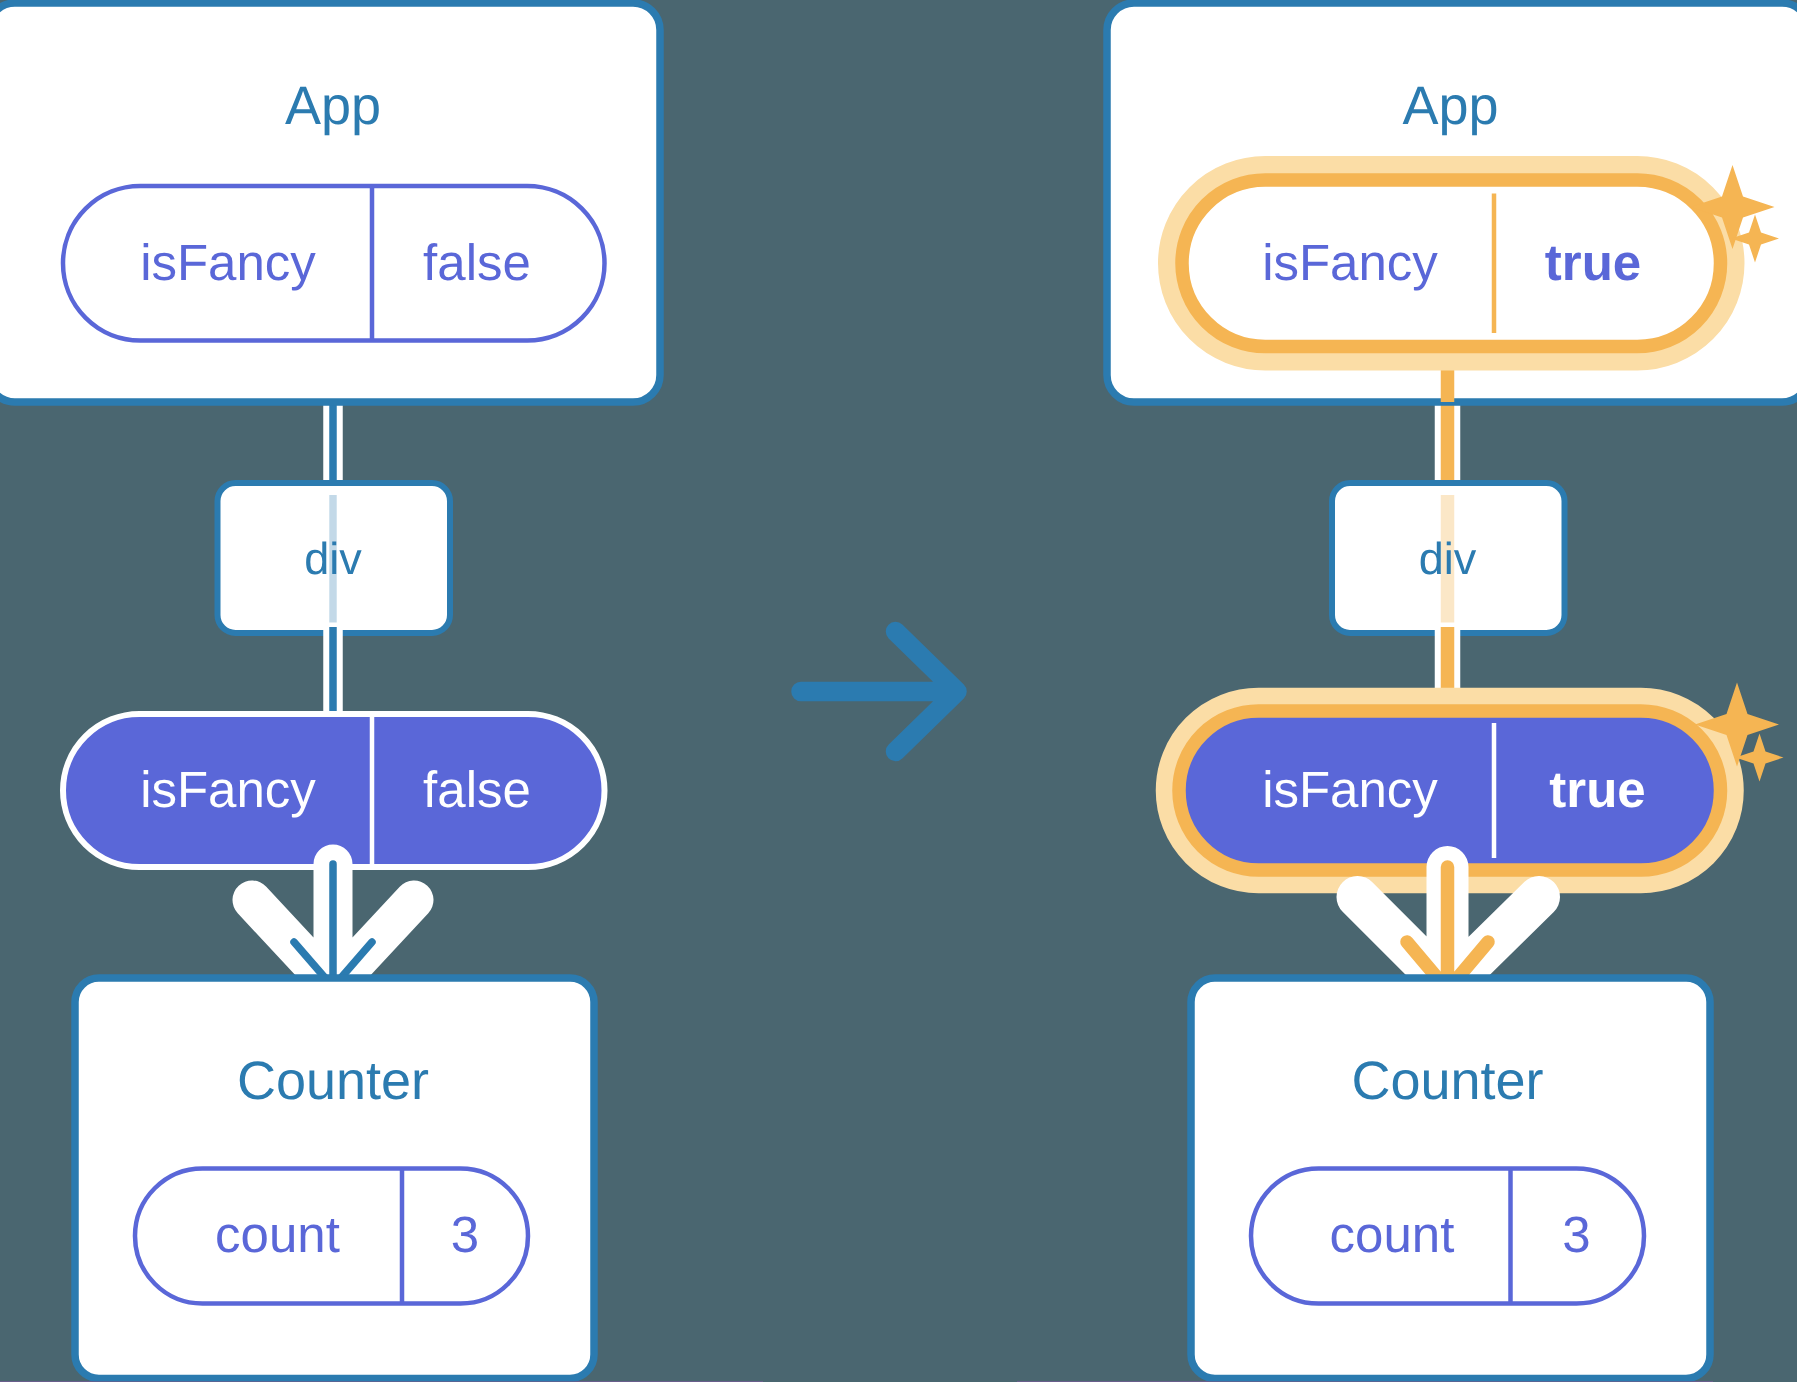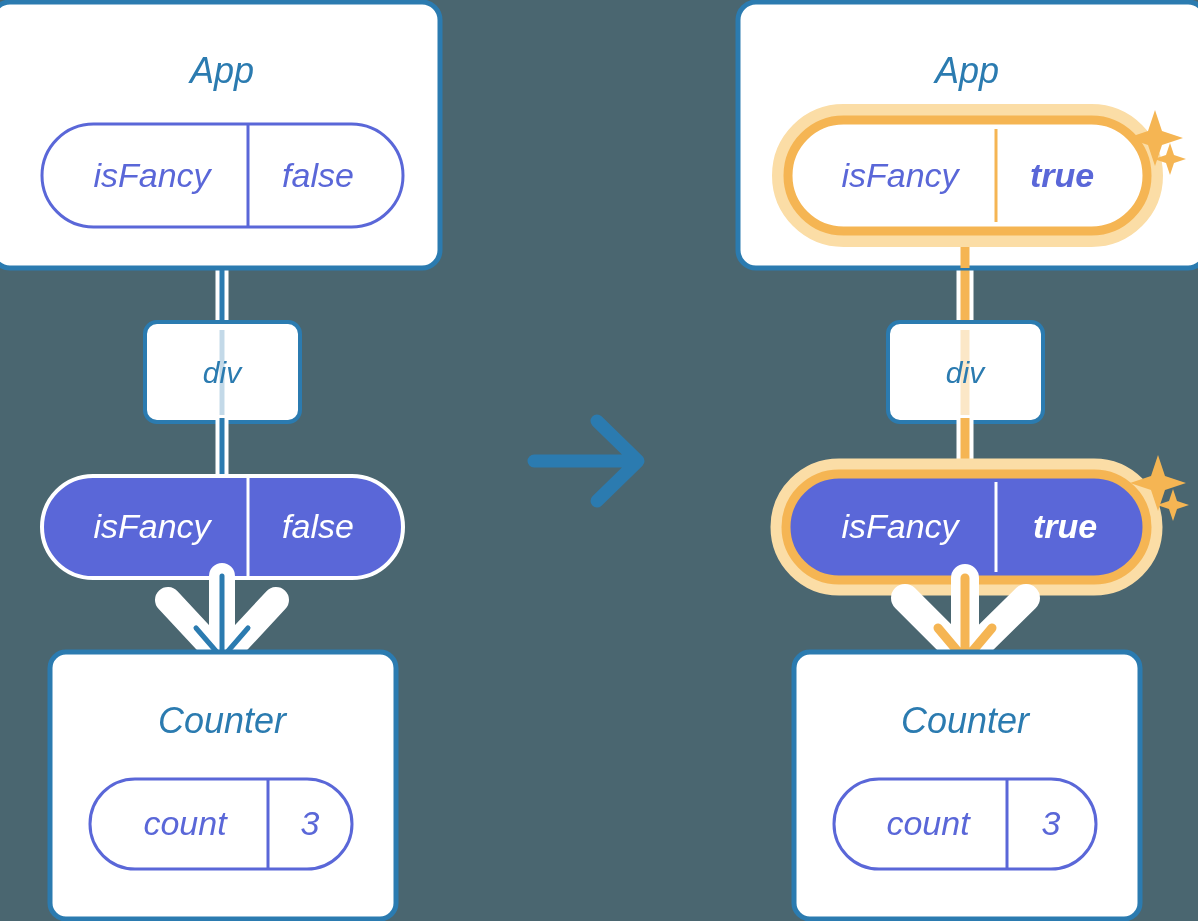--- a/index.html
+++ b/index.html
@@ -11,21 +11,20 @@
     width: 1198px;
     height: 921px;
     overflow: hidden;
     font-family: "Liberation Sans", sans-serif;
   }
   #stage {
     position: relative;
     width: 1142px;
     height: 921px;
     background: #d946ef;
-    font-style: italic;
   }
   svg.diagram {
     display: block;
     width: 1198px;
     height: 921px;
   }
   text { font-family: "Liberation Sans", sans-serif; }
   .box-title {
     font-size: 36px;
     fill: #2b7bb0;

